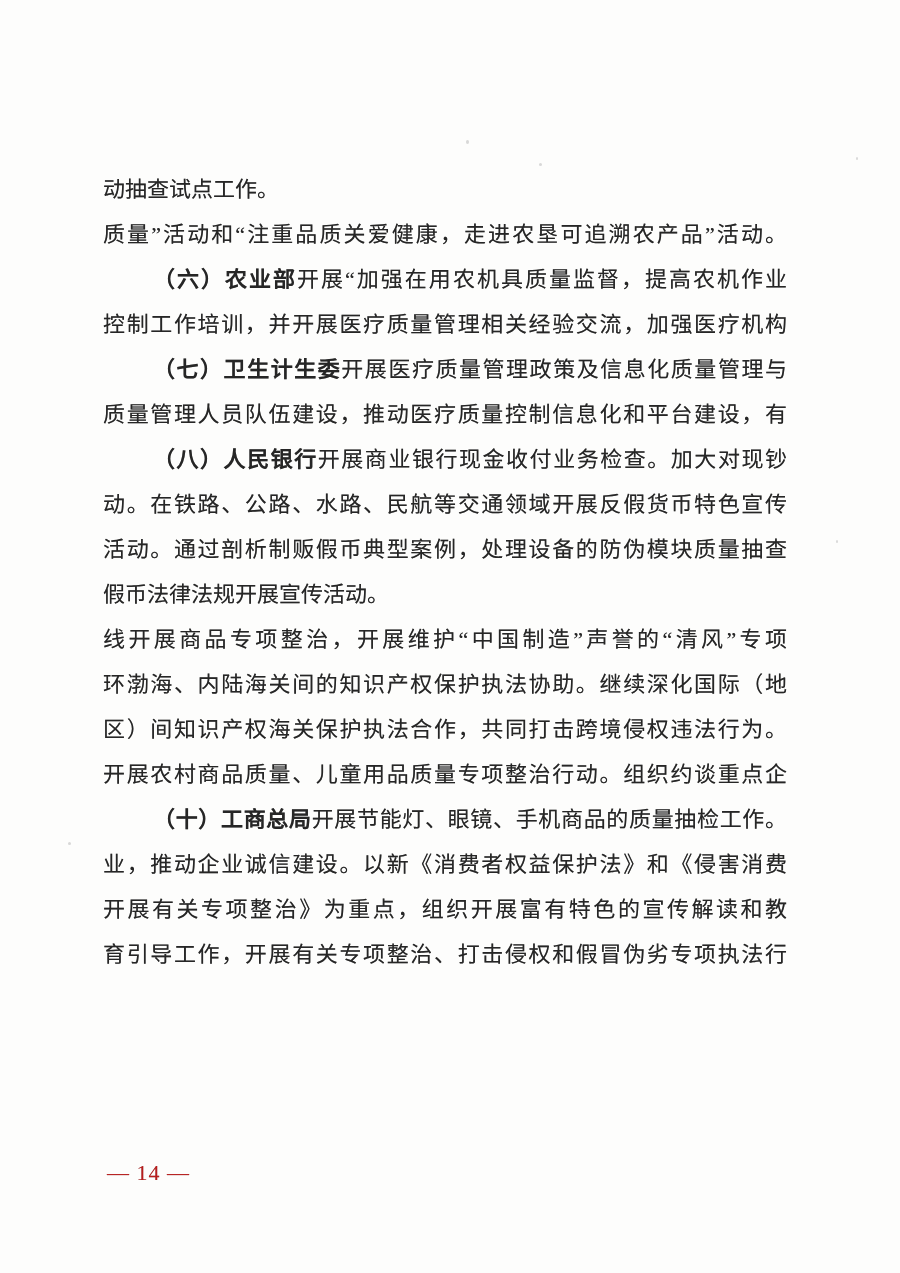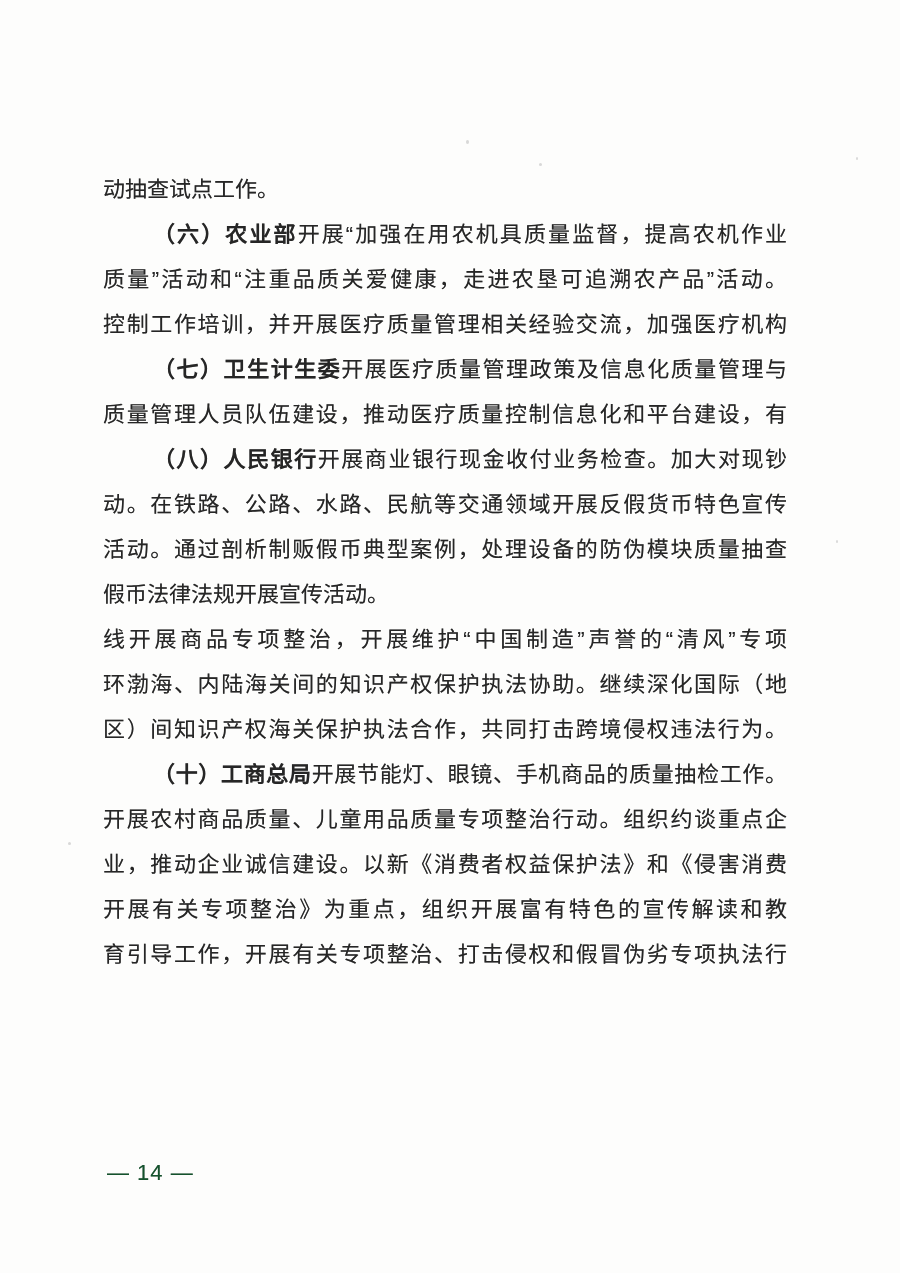--- a/index.html
+++ b/index.html
@@ -6,21 +6,21 @@
     margin: 0;
     padding: 0;
     background: #ffffff;
   }
   .page {
     position: relative;
     width: 900px;
     height: 1273px;
     background: #fdfdfc;
     overflow: hidden;
-    font-family: Liberation Sans, sans-serif;
+    font-family: Liberation Serif, serif;
     color: #262626;
   }
   .doc-body {
     position: absolute;
     left: 103px;
     top: 167px;
     width: 684px;
   }
   .line {
     height: 45px;
@@ -41,21 +41,21 @@
     font-weight: bold;
   }
   .footer {
     position: absolute;
     left: 107px;
     top: 1158px;
     height: 30px;
     line-height: 30px;
     font-size: 22px;
     letter-spacing: 1px;
-    color: #14532d;
+    color: #b91c1c;
     text-shadow: 0 0 0.5px rgba(40,40,40,0.4);
   }
   .speck {
     position: absolute;
     background: #b9b9b9;
     border-radius: 50%;
     opacity: 0.55;
   }
   .speck.s1 { left: 466px; top: 140px; width: 3px; height: 4px; }
   .speck.s2 { left: 539px; top: 163px; width: 3px; height: 3px; }
@@ -68,33 +68,33 @@
 
 <div class="page">
   <div class="speck s1"></div>
   <div class="speck s2"></div>
   <div class="speck s3"></div>
   <div class="speck s4"></div>
   <div class="speck s5"></div>
 
   <div class="doc-body" id="doc-body">
       <div class="line"><span>动抽查试点工作。</span></div>
+      <div class="line fill"><span>质量”活动和“注重品质关爱健康，走进农垦可追溯农产品”活动。</span></div>
       <div class="line indent fill"><span class="org">（六）农业部</span><span>开展“加强在用农机具质量监督，提高农机作业</span></div>
-      <div class="line fill"><span>质量”活动和“注重品质关爱健康，走进农垦可追溯农产品”活动。</span></div>
       <div class="line fill"><span>控制工作培训，并开展医疗质量管理相关经验交流，加强医疗机构</span></div>
       <div class="line indent fill"><span class="org">（七）卫生计生委</span><span>开展医疗质量管理政策及信息化质量管理与</span></div>
       <div class="line fill"><span>质量管理人员队伍建设，推动医疗质量控制信息化和平台建设，有</span></div>
       <div class="line indent fill"><span class="org">（八）人民银行</span><span>开展商业银行现金收付业务检查。加大对现钞</span></div>
       <div class="line fill"><span>动。在铁路、公路、水路、民航等交通领域开展反假货币特色宣传</span></div>
       <div class="line fill"><span>活动。通过剖析制贩假币典型案例，处理设备的防伪模块质量抽查</span></div>
       <div class="line"><span>假币法律法规开展宣传活动。</span></div>
       <div class="line fill"><span>线开展商品专项整治，开展维护“中国制造”声誉的“清风”专项</span></div>
       <div class="line fill"><span>环渤海、内陆海关间的知识产权保护执法协助。继续深化国际（地</span></div>
       <div class="line fill"><span>区）间知识产权海关保护执法合作，共同打击跨境侵权违法行为。</span></div>
+      <div class="line fill"><span>开展农村商品质量、儿童用品质量专项整治行动。组织约谈重点企</span></div>
       <div class="line indent fill"><span class="org">（十）工商总局</span><span>开展节能灯、眼镜、手机商品的质量抽检工作。</span></div>
-      <div class="line fill"><span>开展农村商品质量、儿童用品质量专项整治行动。组织约谈重点企</span></div>
       <div class="line fill"><span>业，推动企业诚信建设。以新《消费者权益保护法》和《侵害消费</span></div>
       <div class="line fill"><span>开展有关专项整治》为重点，组织开展富有特色的宣传解读和教</span></div>
       <div class="line fill"><span>育引导工作，开展有关专项整治、打击侵权和假冒伪劣专项执法行</span></div>
     </div>
 
   <div class="footer">— 14 —</div>
 </div>
 
 </body></html>

